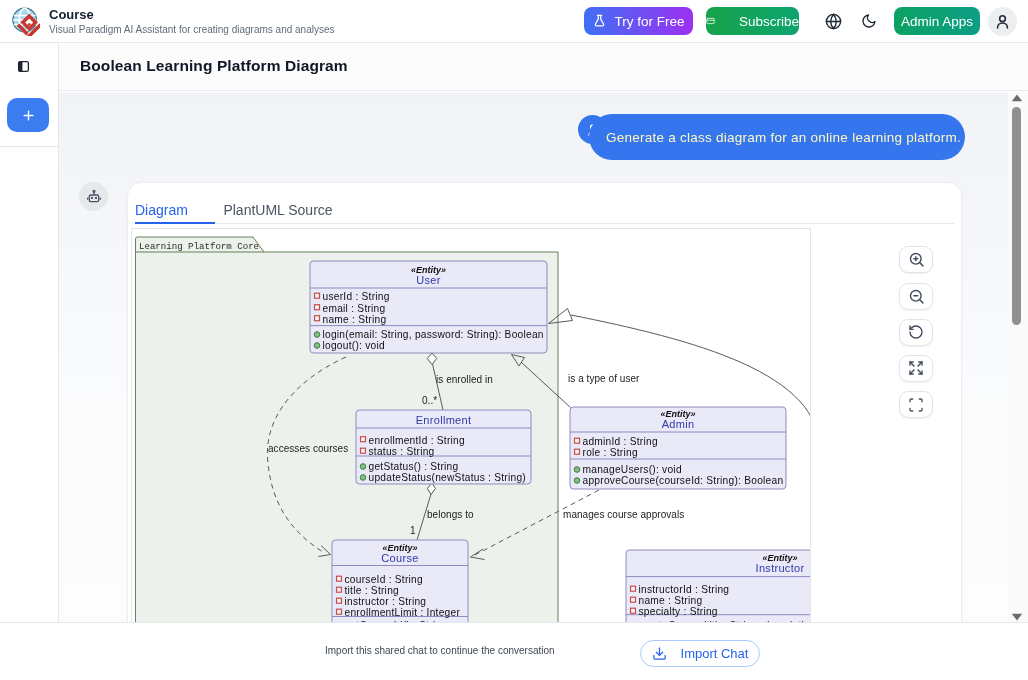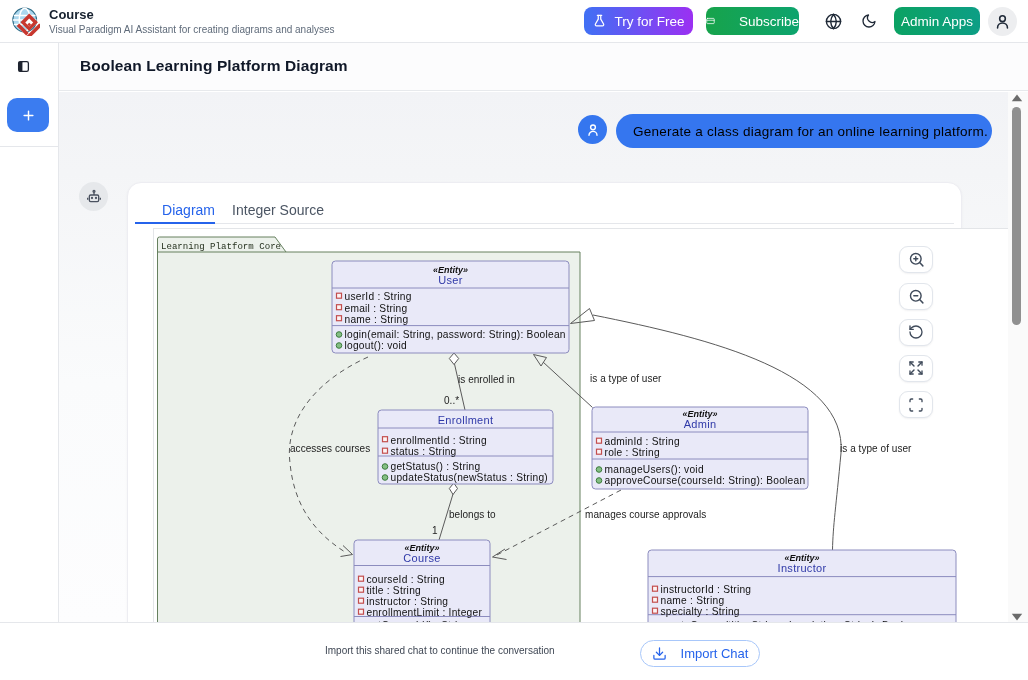--- a/index.html
+++ b/index.html
@@ -29,32 +29,32 @@
 
   
   #headrow { position:absolute; left:59px; top:43px; width:969px; height:48px; background:#fcfcfd; border-bottom:1px solid #e7e9ec; }
   #headrow h1 { position:absolute; left:21px; top:14px; font-size:15.5px; font-weight:bold; color:#101828; letter-spacing:0.1px; }
 
   
   #main { position:absolute; left:59px; top:92px; width:969px; height:530px; background:linear-gradient(180deg,#f2f3f6 0%,#f4f5f7 15%,#fafbfc 55%,#fdfdfe 100%); }
 
   
   #u-avatar { position:absolute; left:519px; top:23px; width:29px; height:29px; border-radius:50%; background:#3576ef; display:flex; align-items:center; justify-content:center; }
-  #u-bubble { position:absolute; left:557px; top:22px; width:376px; height:34px; border-radius:23px; background:#3576ef; color:#000000; font-size:13.5px; display:flex; align-items:center; padding-left:17px; letter-spacing:0.25px; }
+  #u-bubble { position:absolute; left:530px; top:22px; width:376px; height:46px; border-radius:23px; background:#3576ef; color:#fef9c3; font-size:13.5px; display:flex; align-items:center; padding-left:17px; letter-spacing:0.25px; }
 
   
   #b-avatar { position:absolute; left:20px; top:90px; width:29px; height:29px; border-radius:50%; background:#e6e8eb; display:flex; align-items:center; justify-content:center; }
   #card { position:absolute; left:68px; top:90px; width:835px; height:460px; background:#fff; border-radius:14px; border:1px solid #ededf2; box-shadow:0 1px 3px rgba(0,0,0,0.04); }
-  #tab1 { position:absolute; left:76px; top:110px; width:80px; text-align:right; font-size:14px; color:#2563eb; }
+  #tab1 { position:absolute; left:76px; top:110px; width:80px; text-align:left; font-size:14px; color:#2563eb; }
   #tab2 { position:absolute; left:164px; top:110px; width:110px; text-align:center; font-size:14px; color:#4b5563; }
   #tabline { position:absolute; left:76px; top:131px; width:819px; height:1px; background:#e5e7eb; }
   #tabind { position:absolute; left:76px; top:130px; width:80px; height:2px; background:#2563eb; }
 
   
-  #viewport { position:absolute; left:94px; top:136px; width:865px; height:394px; background:#fff; border:1px solid #e3e5e8; border-bottom:none; overflow:hidden; }
+  #viewport { position:absolute; left:72px; top:136px; width:680px; height:394px; background:#fff; border:1px solid #e3e5e8; border-bottom:none; overflow:hidden; }
 
   
   .zbtn { position:absolute; left:840px; width:34px; height:27px; background:#fff; border:1px solid #e2e6ec; border-radius:9px; box-shadow:0 1px 2px rgba(16,24,40,0.06); display:flex; align-items:center; justify-content:center; }
 
   
   #sb-track { position:absolute; left:1008px; top:92px; width:20px; height:530px; background:#fafafa; }
   #sb-thumb { position:absolute; left:1012px; top:107px; width:9px; height:218px; background:#909090; border-radius:5px; }
 
   
   #footer { position:absolute; left:0; top:622px; width:1028px; height:58px; background:#fff; border-top:1px solid #e5e7eb; z-index:6; }
@@ -148,21 +148,21 @@
           <rect x="5" y="9" width="14" height="10" rx="2"></rect>
           <path d="M12 5v4"></path>
           <circle cx="12" cy="3.5" r="1.4"></circle>
           <path d="M2.5 13v3M21.5 13v3"></path>
           <circle cx="9" cy="13.5" r="0.7" fill="#4b5260"></circle>
           <circle cx="15" cy="13.5" r="0.7" fill="#4b5260"></circle>
         </svg>
     </div>
     <div id="card"></div>
     <div id="tab1">Diagram</div>
-    <div id="tab2">Integer Source</div>
+    <div id="tab2">PlantUML Source</div>
     <div id="tabline"></div>
     <div id="tabind"></div>
 
     <div id="viewport">
       
       <svg id="uml" width="807" height="394" viewBox="0 0 807 394">
 <g>
 <path d="M 3.5 23 V 10 Q 3.5 8 5.5 8 H 121 L 132 23 H 426 V 412 H 3.5 Z" fill="#ecf1eb" stroke="#66805f" stroke-width="1"></path>
 <line x1="3.5" y1="23" x2="132" y2="23" stroke="#66805f" stroke-width="1"></line>
 <text x="7" y="19.5" font-size="9.1" letter-spacing="0" fill="#26321f" font-family="Liberation Mono, monospace">Learning Platform Core</text>

